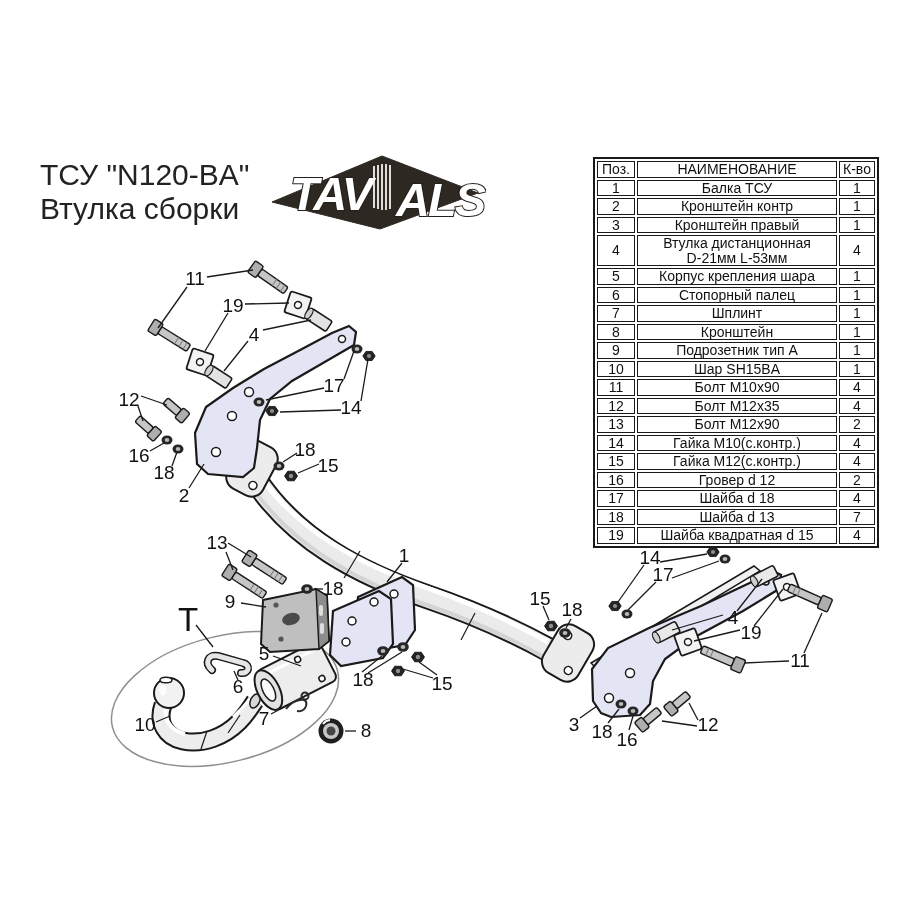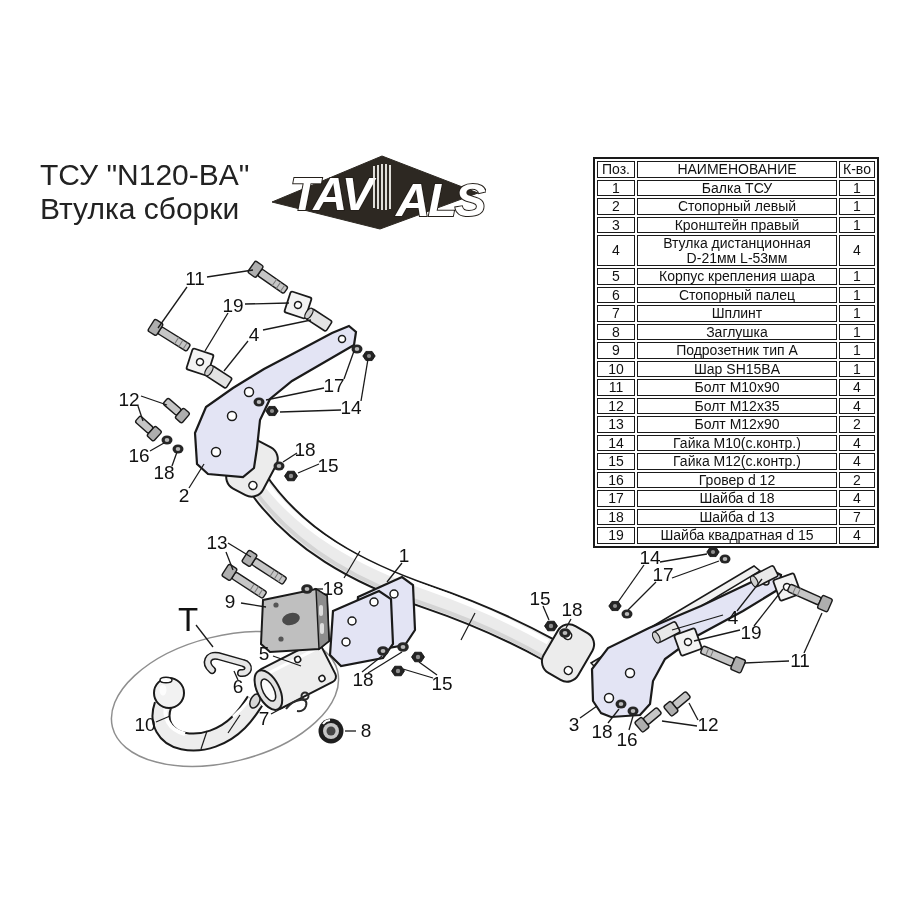--- a/index.html
+++ b/index.html
@@ -399,21 +399,21 @@
       </tr>
     </thead>
     <tbody>
         <tr>
           <td>1</td>
           <td>Балка ТСУ</td>
           <td>1</td>
         </tr>
         <tr>
           <td>2</td>
-          <td>Стопорный левый</td>
+          <td>Кронштейн контр</td>
           <td>1</td>
         </tr>
         <tr>
           <td>3</td>
           <td>Кронштейн правый</td>
           <td>1</td>
         </tr>
         <tr>
           <td>4</td>
           <td>Втулка дистанционная
@@ -430,21 +430,21 @@
           <td>Стопорный палец</td>
           <td>1</td>
         </tr>
         <tr>
           <td>7</td>
           <td>Шплинт</td>
           <td>1</td>
         </tr>
         <tr>
           <td>8</td>
-          <td>Заглушка</td>
+          <td>Кронштейн</td>
           <td>1</td>
         </tr>
         <tr>
           <td>9</td>
           <td>Подрозетник тип А</td>
           <td>1</td>
         </tr>
         <tr>
           <td>10</td>
           <td>Шар SH15BA</td>

